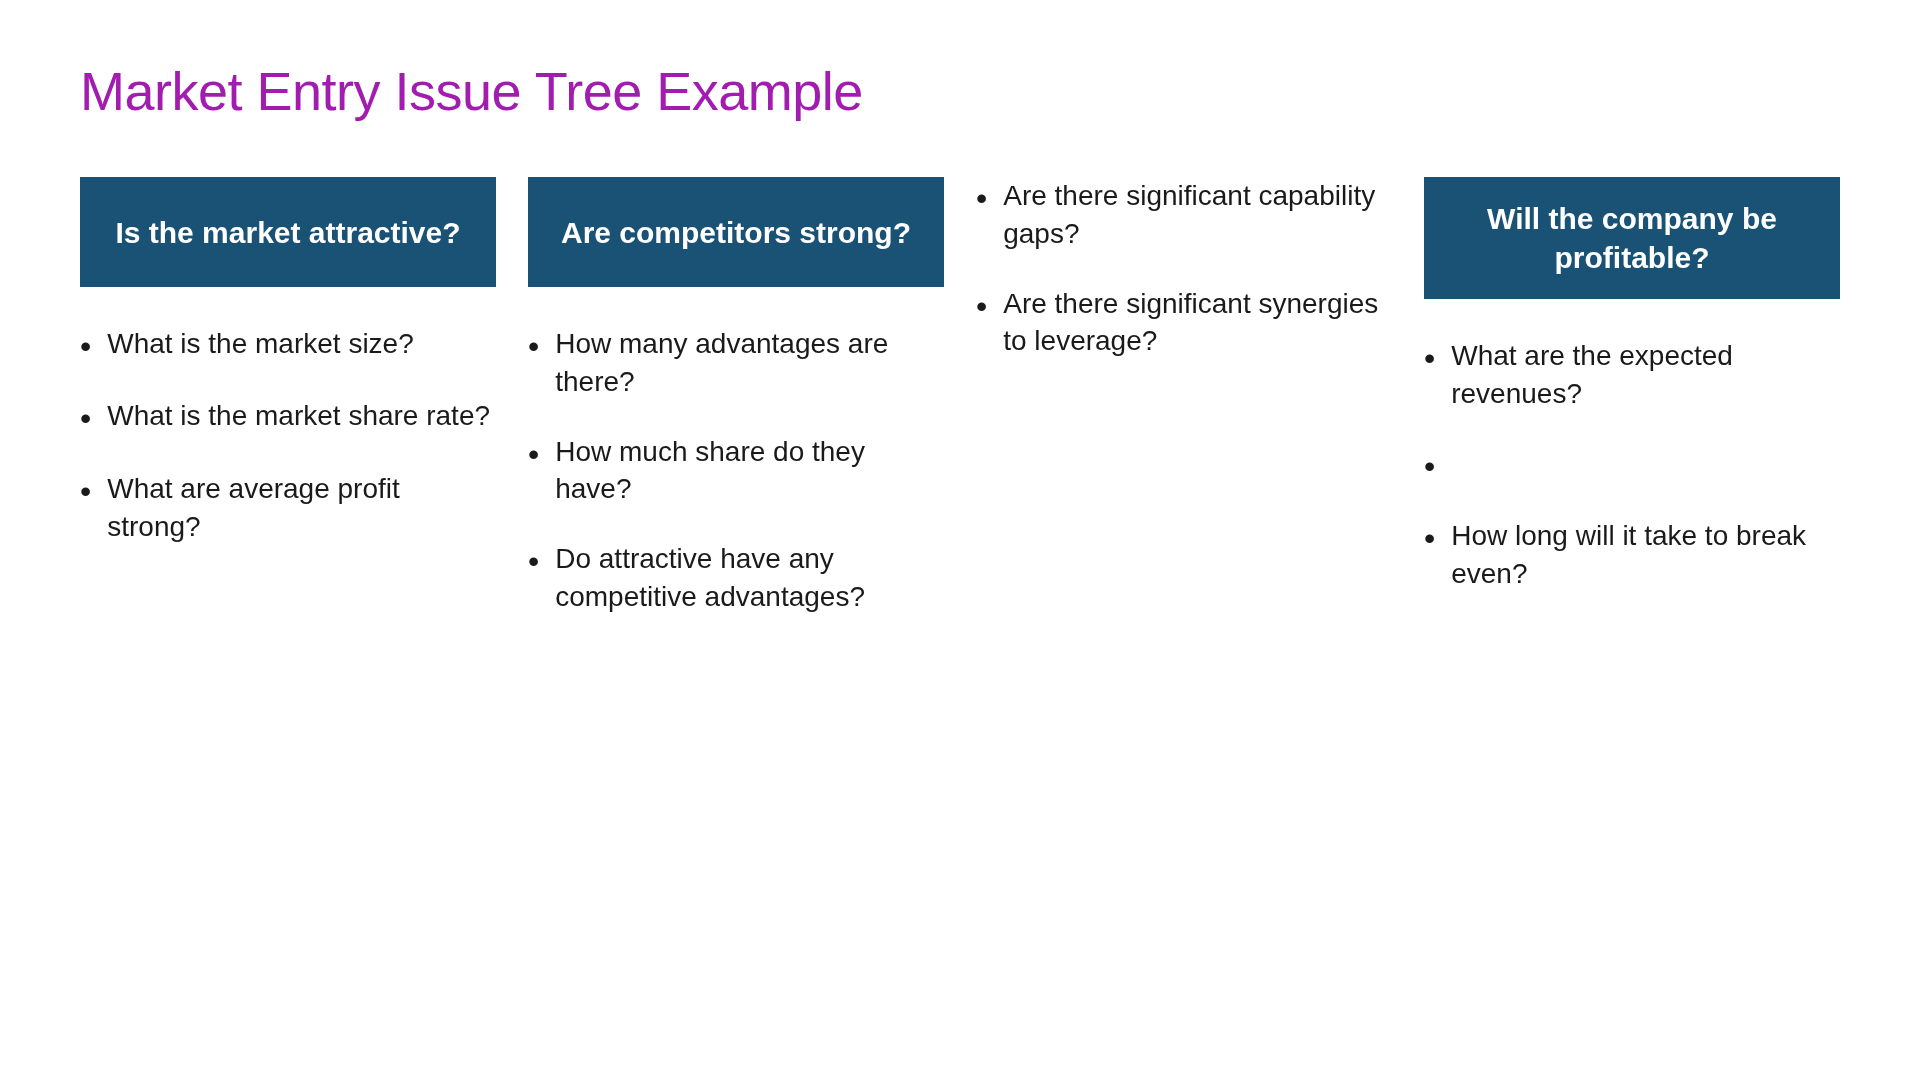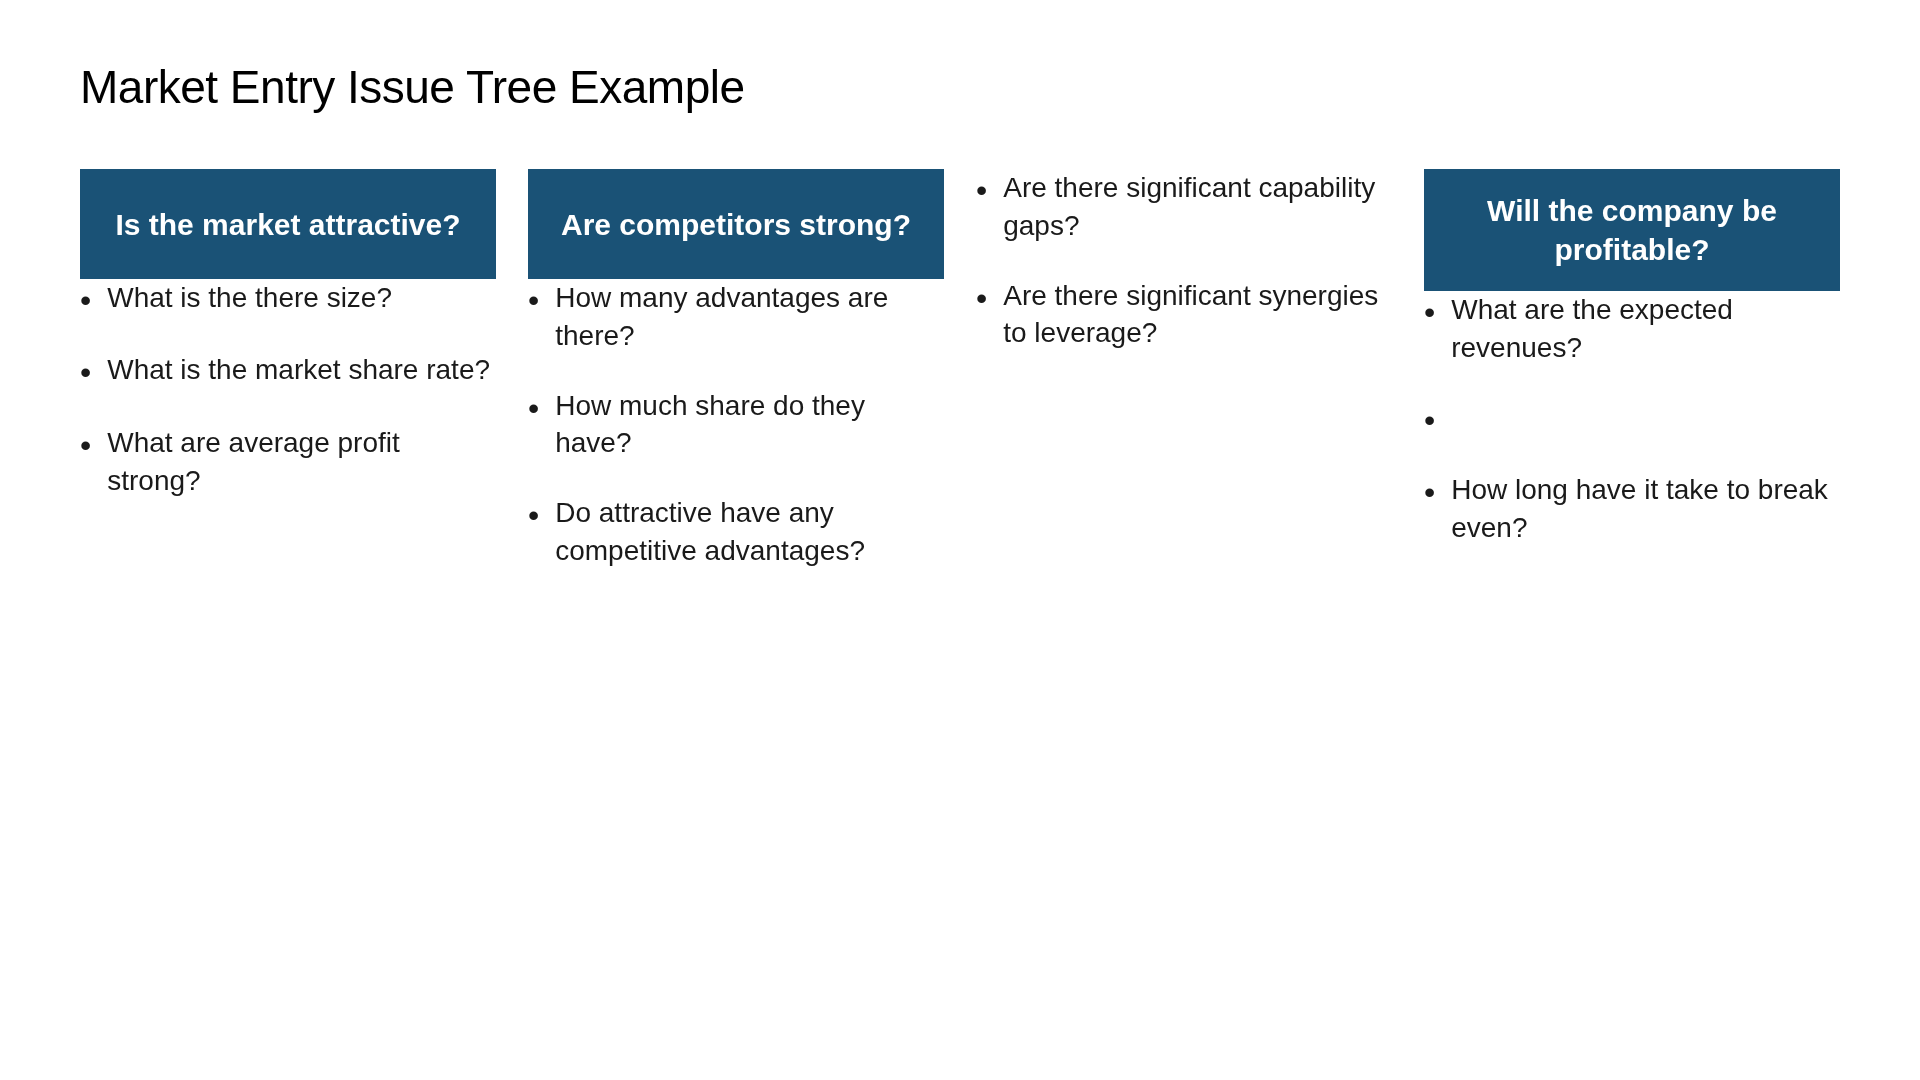--- a/index.html
+++ b/index.html
@@ -13,23 +13,23 @@
       height: 1080px;
       background: #ffffff;
       font-family: 'Arial', 'Helvetica Neue', sans-serif;
       overflow: hidden;
       display: flex;
       flex-direction: column;
       padding: 60px 80px 60px 80px;
     }
 
     .page-title {
-      font-size: 46px;
+      font-size: 54px;
       font-weight: 400;
-      color: #000000;
+      color: #a21caf;
       margin-bottom: 55px;
       letter-spacing: -0.5px;
     }
 
     .columns-container {
       display: flex;
       flex-direction: row;
       gap: 32px;
       flex: 1;
     }
@@ -45,20 +45,21 @@
       color: #ffffff;
       font-size: 30px;
       font-weight: 700;
       padding: 22px 24px;
       text-align: center;
       line-height: 1.3;
       min-height: 110px;
       display: flex;
       align-items: center;
       justify-content: center;
+      margin-bottom: 38px;
     }
 
     .bullet-list {
       list-style: none;
       padding: 0;
       display: flex;
       flex-direction: column;
       gap: 32px;
     }
 
@@ -87,21 +88,21 @@
 <body>
 
 <h1 class="page-title">Market Entry Issue Tree Example</h1>
 
 <div class="columns-container">
 <div class="column">
       <div class="column-header">Is the market attractive?</div>
       <ul class="bullet-list">
         <li class="bullet-item">
           <span class="bullet-dot">•</span>
-          <span class="bullet-text">What is the there size?</span>
+          <span class="bullet-text">What is the market size?</span>
         </li>
         <li class="bullet-item">
           <span class="bullet-dot">•</span>
           <span class="bullet-text">What is the market share rate?</span>
         </li>
         <li class="bullet-item">
           <span class="bullet-dot">•</span>
           <span class="bullet-text">What are average profit strong?</span>
         </li>
       </ul>
@@ -140,17 +141,17 @@
       <ul class="bullet-list">
         <li class="bullet-item">
           <span class="bullet-dot">•</span>
           <span class="bullet-text">What are the expected revenues?</span>
         </li>
         <li class="bullet-item">
           <span class="bullet-dot">•</span>
         </li>
         <li class="bullet-item">
           <span class="bullet-dot">•</span>
-          <span class="bullet-text">How long have it take to break even?</span>
+          <span class="bullet-text">How long will it take to break even?</span>
         </li>
       </ul>
     </div>
   </div>
 
 </body></html>

